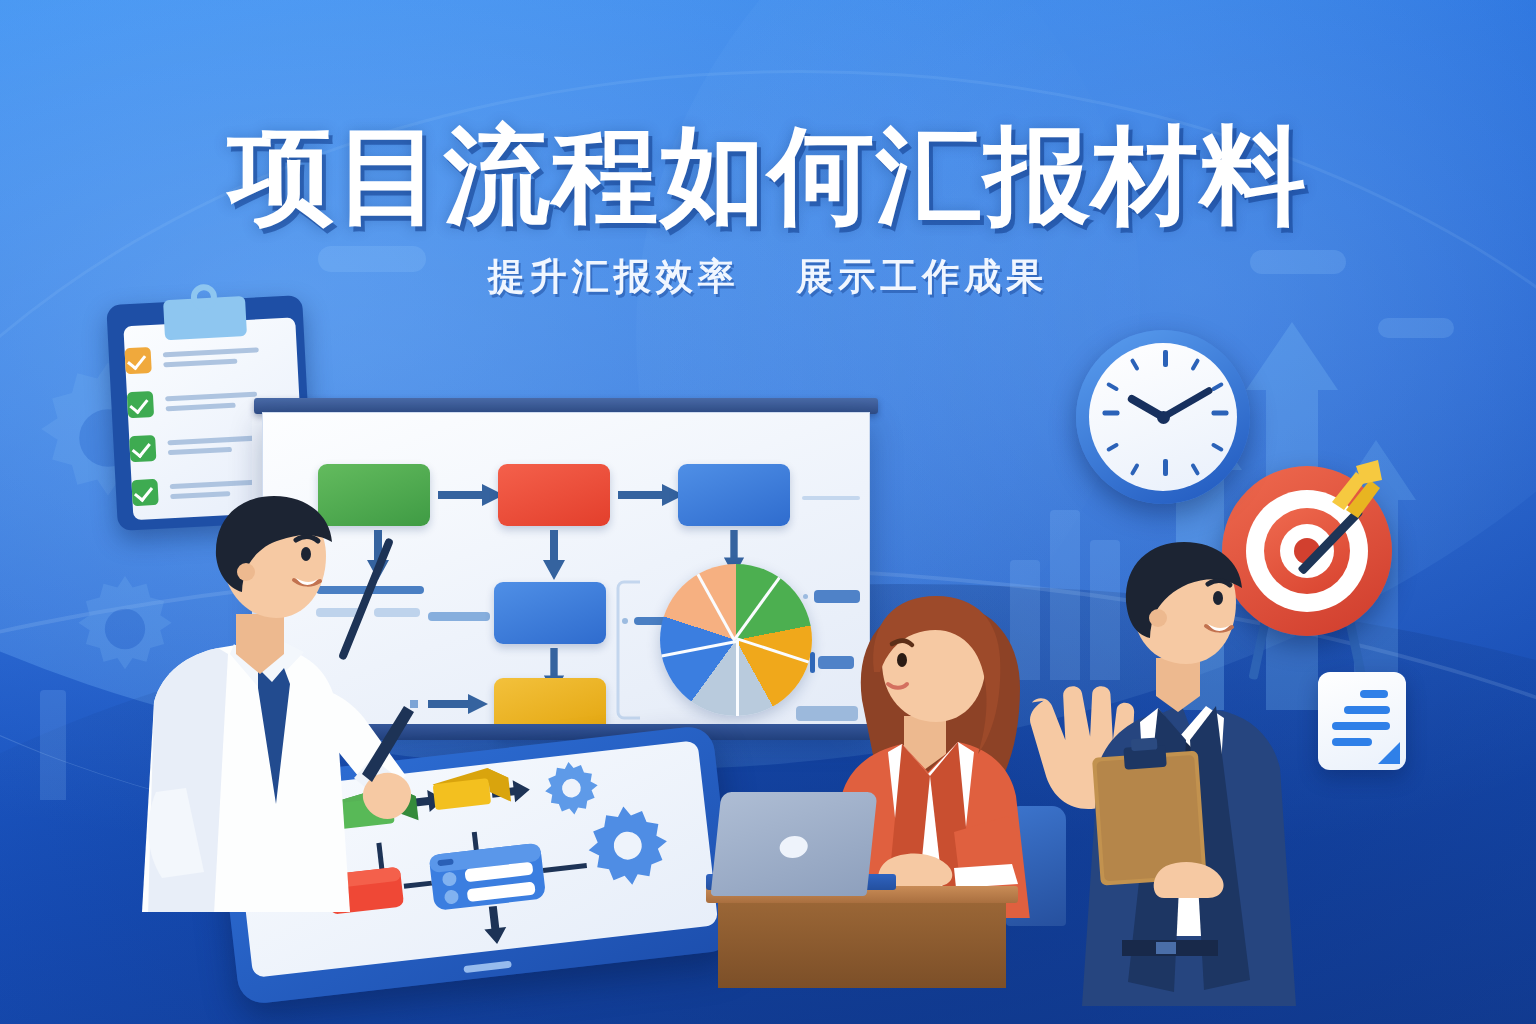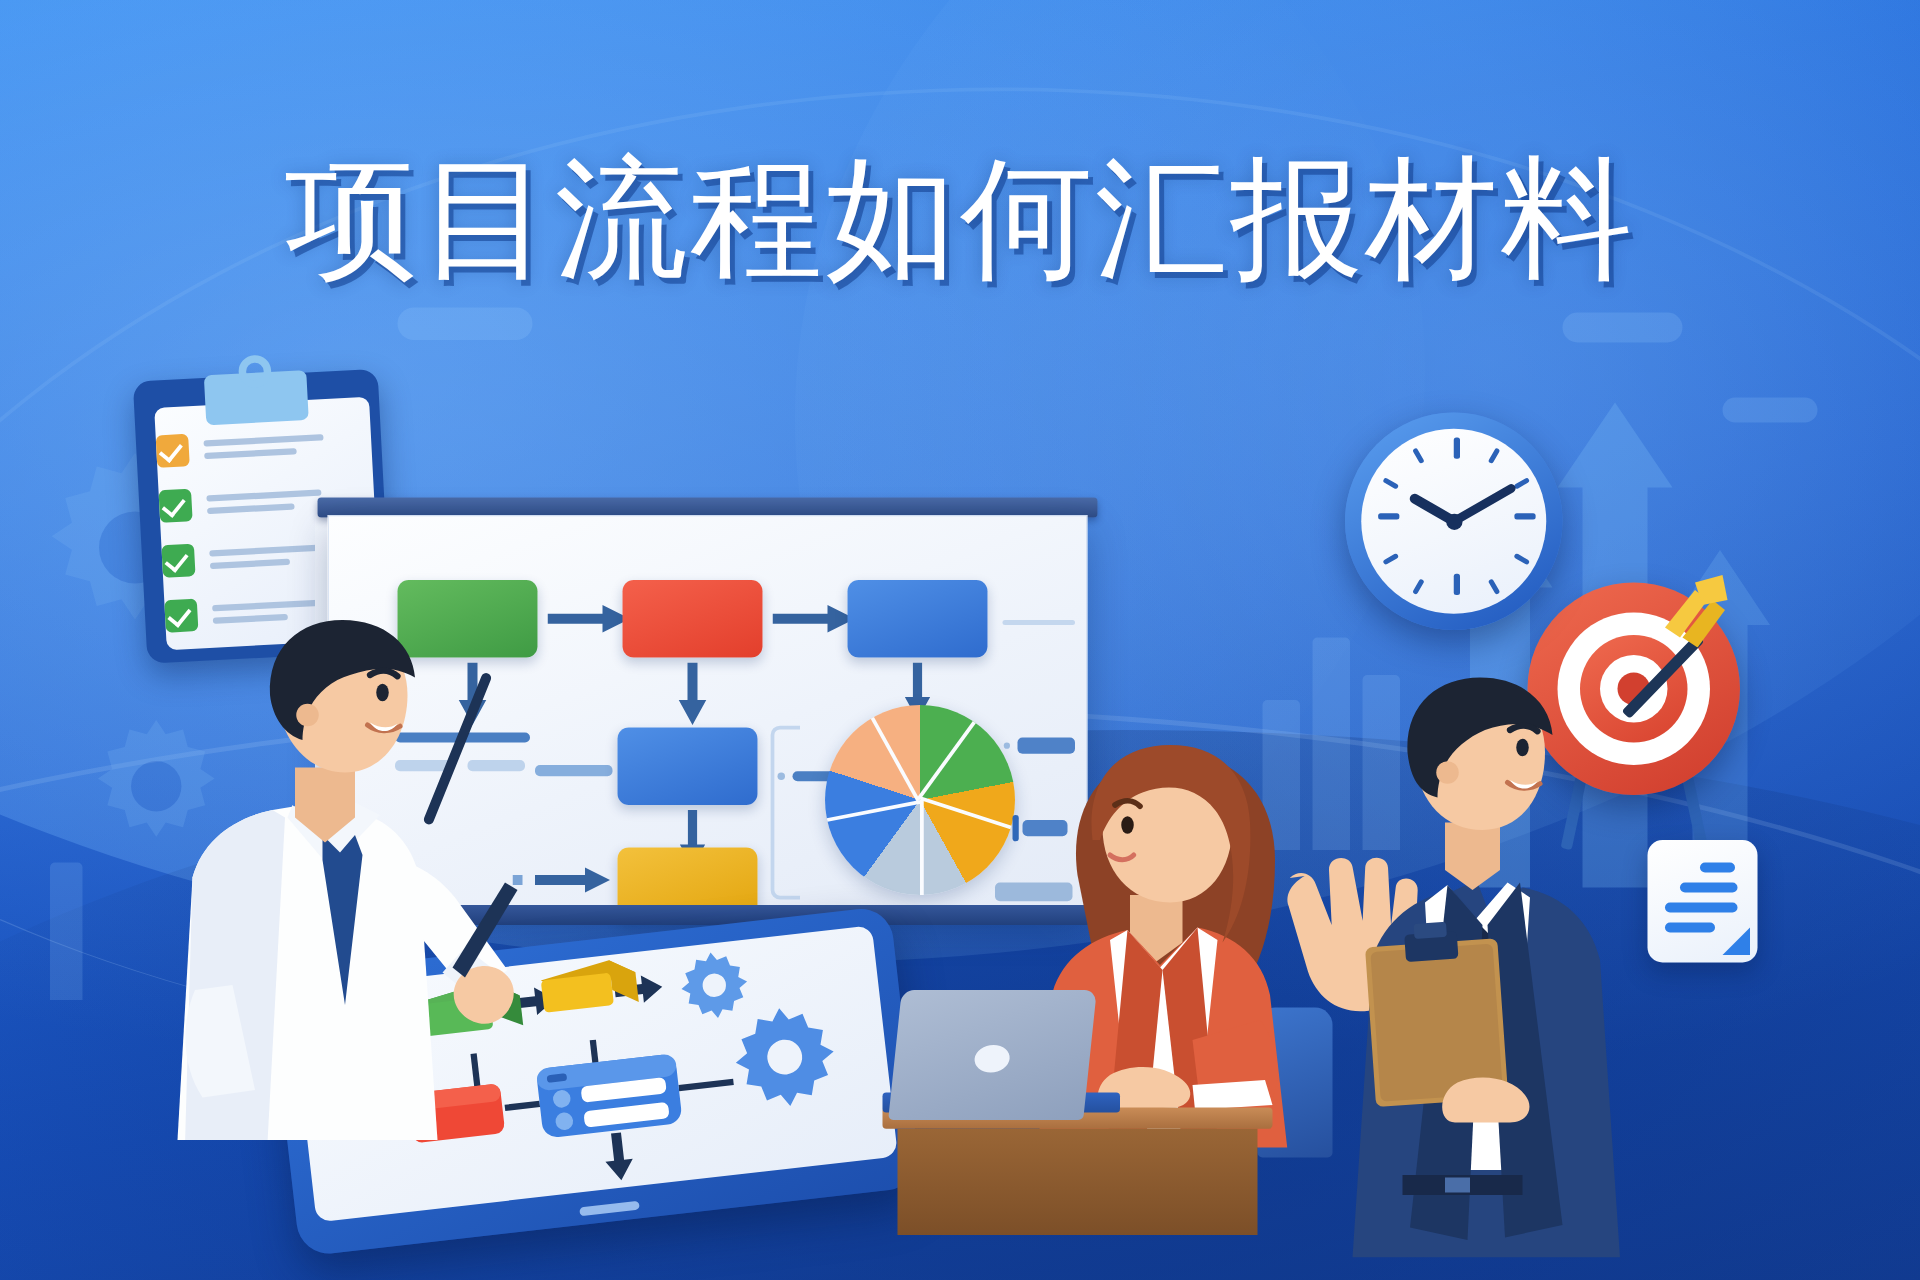--- a/index.html
+++ b/index.html
@@ -57,21 +57,21 @@
 
   .bar-bg { position:absolute; background:rgba(160,208,255,.17); border-radius:4px 4px 0 0; }
 
   
   .title-wrap {
     position:absolute; left:0; right:0; top:118px;
     text-align:center; z-index:40;
   }
   .main-title {
     font-size:106px;
-    font-weight:normal;
+    font-weight:bold;
     color:#ffffff;
     letter-spacing:2px;
     line-height:1.08;
     text-shadow: 4px 5px 0 rgba(16,60,140,.55), 0 2px 14px rgba(10,40,100,.30);
     white-space:nowrap;
   }
   .sub-title {
     margin-top:20px;
     font-size:37px;
     font-weight:bold;
@@ -231,20 +231,25 @@
     </svg>
 
     <div class="bar-bg" style="left:1010px;top:560px;width:30px;height:120px;"></div>
     <div class="bar-bg" style="left:1050px;top:510px;width:30px;height:170px;"></div>
     <div class="bar-bg" style="left:1090px;top:540px;width:30px;height:140px;"></div>
     <div class="bar-bg" style="left:40px;top:690px;width:26px;height:110px;"></div>
   </div>
 
   <div class="title-wrap">
     <div class="main-title">项目流程如何汇报材料</div>
+    <div class="sub-title">
+      <span>提升汇报效率</span>
+      <span class="gap"></span>
+      <span>展示工作成果</span>
+    </div>
   </div>
 
   <div class="clipboard">
     <div class="cb-back"></div>
     <div class="cb-sheet"></div>
     <div class="cb-clip"></div>
     <div class="cb-ring"></div>
 
     <div class="cb-row" style="top:44px;">
       <div class="cb-check" style="background:#f0a93c;"></div>

